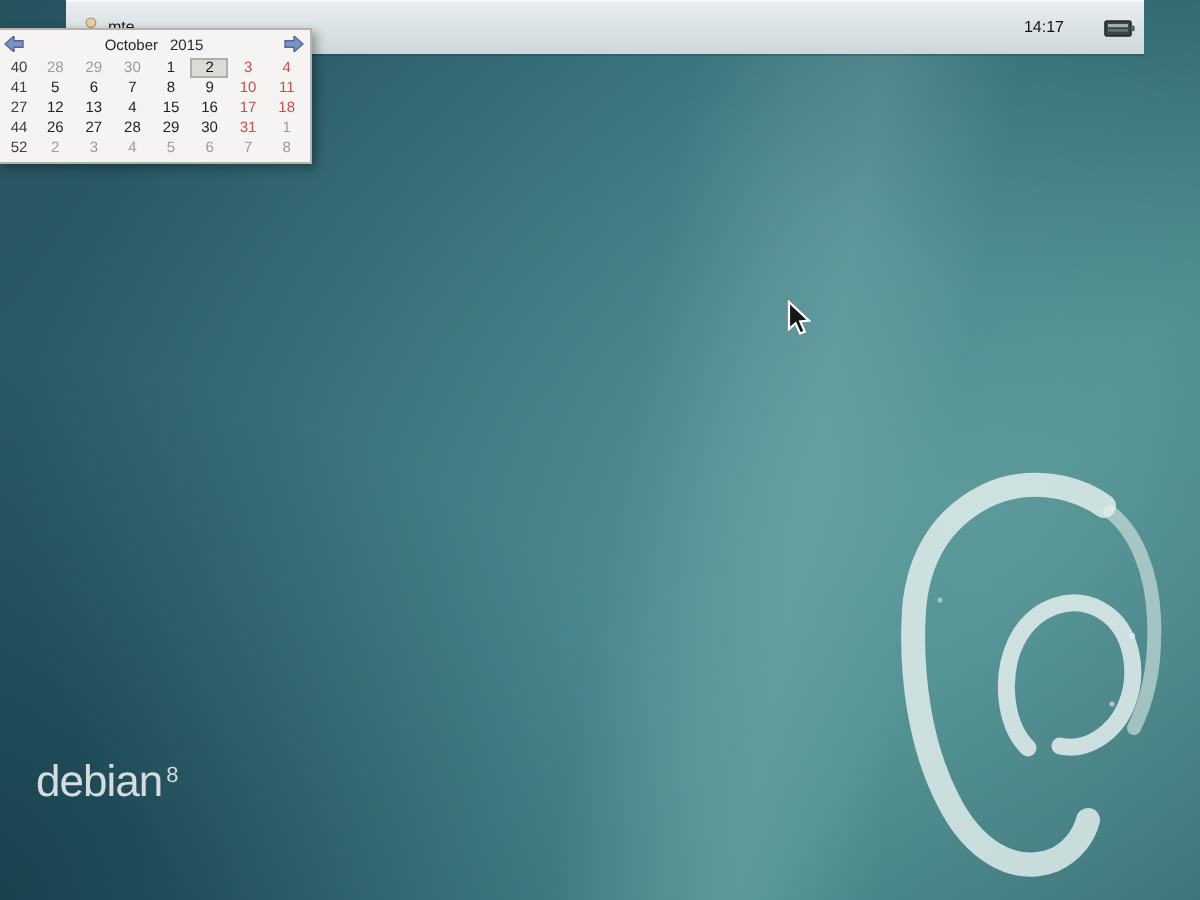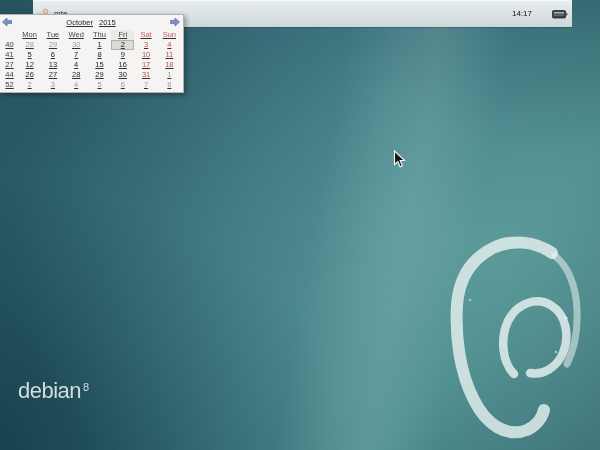--- a/index.html
+++ b/index.html
@@ -31,24 +31,24 @@
     box-shadow:0 1px 0 rgba(40,60,65,0.35), inset 0 1px 0 rgba(255,255,255,0.6);
     display:flex;align-items:center;
   }
   .menu-btn{display:flex;align-items:center;gap:3px;margin-left:4px;height:100%;padding:0 3px;cursor:default;}
   .menu-btn .label{font-size:8px;color:#1b1b1b;}
   .spacer{flex:1;}
   .clock{font-size:8px;color:#101010;margin-right:20px;}
   .battery{margin-right:4px;display:flex;align-items:center;}
   
   .calendar{
-    position:absolute;left:0;top:14px;width:184px;box-sizing:border-box;
+    position:absolute;left:0;top:14px;width:156px;box-sizing:border-box;
     background:#f5f4f2;border:1px solid #b4b2ae;border-left:none;
     box-shadow:2px 2px 5px rgba(0,0,0,0.35);
-    padding:1px 2px 2px 1px;color:#2e3436;text-decoration:underline;
+    padding:1px 2px 2px 1px;color:#2e3436;
   }
   .cal-header{display:flex;align-items:center;height:12px;}
   .arrow-btn{width:12px;height:10px;display:flex;align-items:center;justify-content:center;cursor:default;}
   .cal-title{flex:1;text-align:center;font-size:7.5px;color:#23272a;}
   .cal-title .yr{margin-left:6px;}
   .cal-grid{margin-top:1px;}
   .cal-row{display:grid;grid-template-columns:17px repeat(7,1fr);height:10px;align-items:center;text-align:center;}
   .cal-row.cal-head{height:11px;}
   .cal-cell{font-size:7.5px;line-height:10px;height:10px;}
   .cal-wk{color:#3c3c3c;}
@@ -113,30 +113,20 @@
         </svg>
       </div>
       <div class="cal-title"><span>October</span><span class="yr">2015</span></div>
       <div class="arrow-btn">
         <svg width="10" height="8" viewBox="0 0 10 8">
           <path d="M5 0 L9.5 4 L5 8 L5 5.6 L0.5 5.6 L0.5 2.4 L5 2.4 Z" fill="#7b92c2" stroke="#51689c" stroke-width="0.7"></path>
         </svg>
       </div>
     </div>
     <div class="cal-grid">
-        <div class="cal-row cal-head">
-          <span class="cal-cell cal-wk"></span>
-          <span class="cal-cell cal-dayname">Mon</span>
-          <span class="cal-cell cal-dayname">Tue</span>
-          <span class="cal-cell cal-dayname">Wed</span>
-          <span class="cal-cell cal-dayname">Thu</span>
-          <span class="cal-cell cal-dayname today-col">Fri</span>
-          <span class="cal-cell cal-dayname wend">Sat</span>
-          <span class="cal-cell cal-dayname wend">Sun</span>
-        </div>
         <div class="cal-row">
           <span class="cal-cell cal-wk">40</span>
           <span class="cal-cell cal-day out">28</span>
           <span class="cal-cell cal-day out">29</span>
           <span class="cal-cell cal-day out">30</span>
           <span class="cal-cell cal-day norm">1</span>
           <span class="cal-cell cal-day sel">2</span>
           <span class="cal-cell cal-day wend">3</span>
           <span class="cal-cell cal-day wend">4</span>
         </div>

